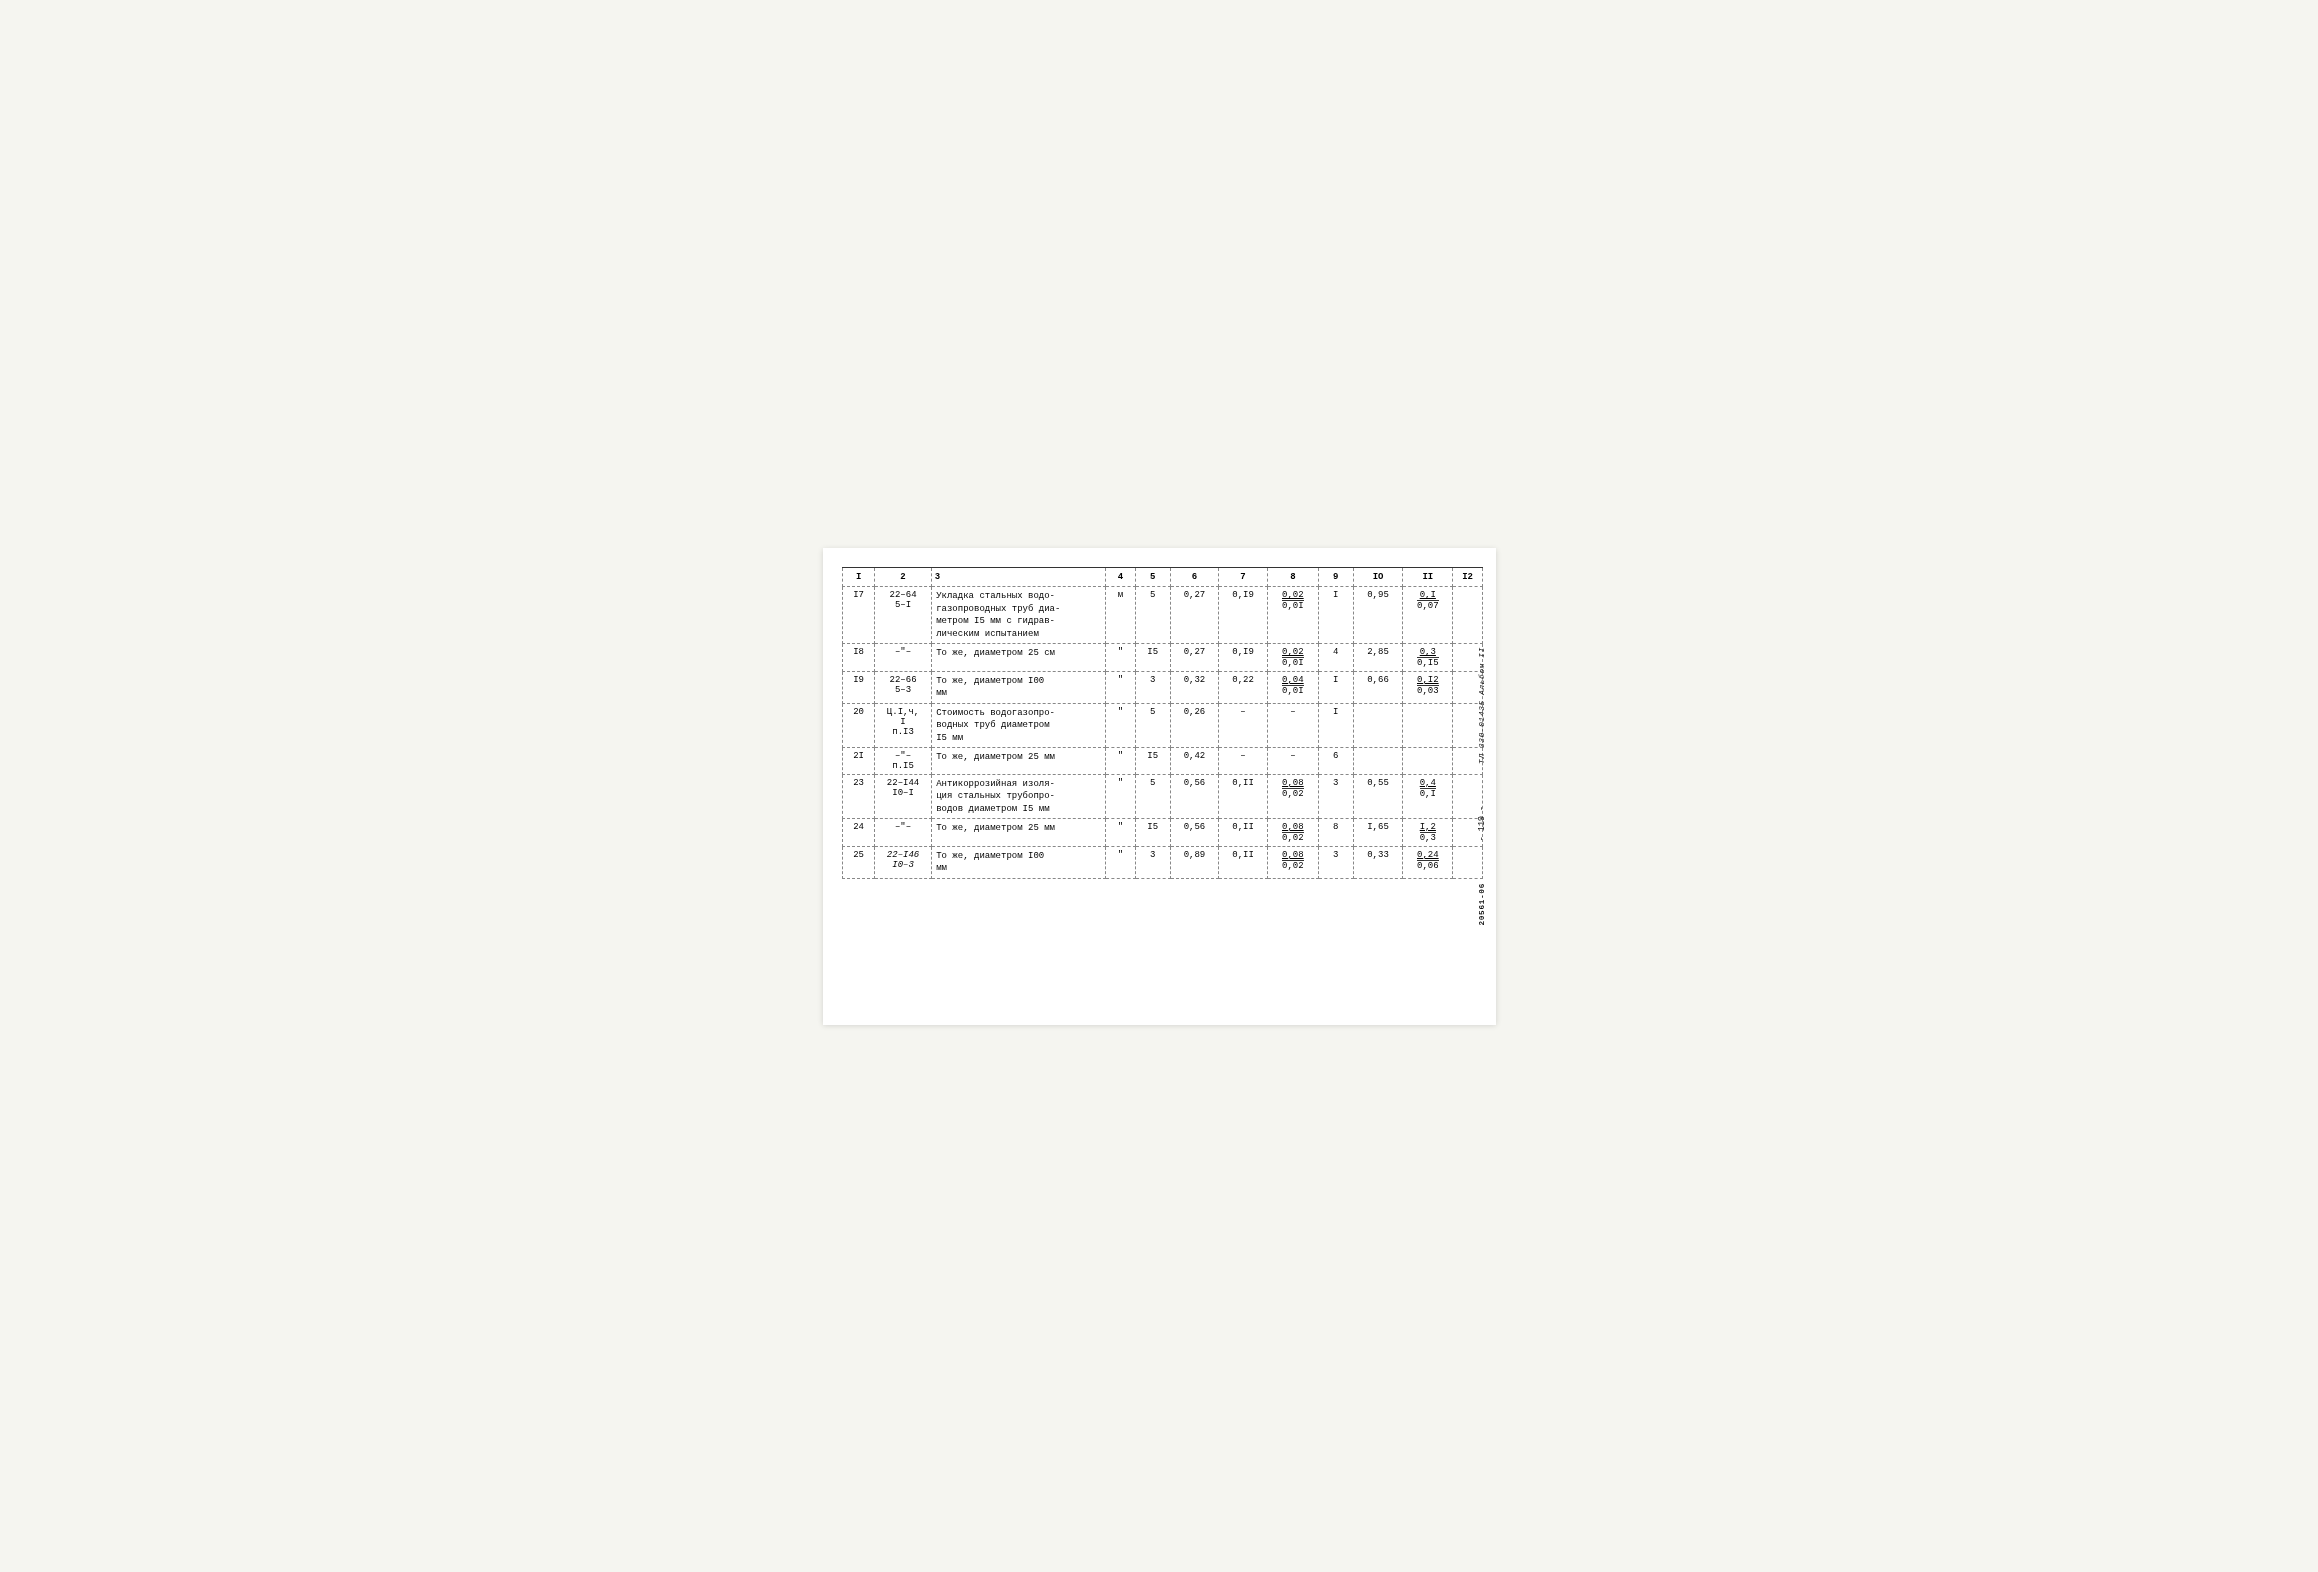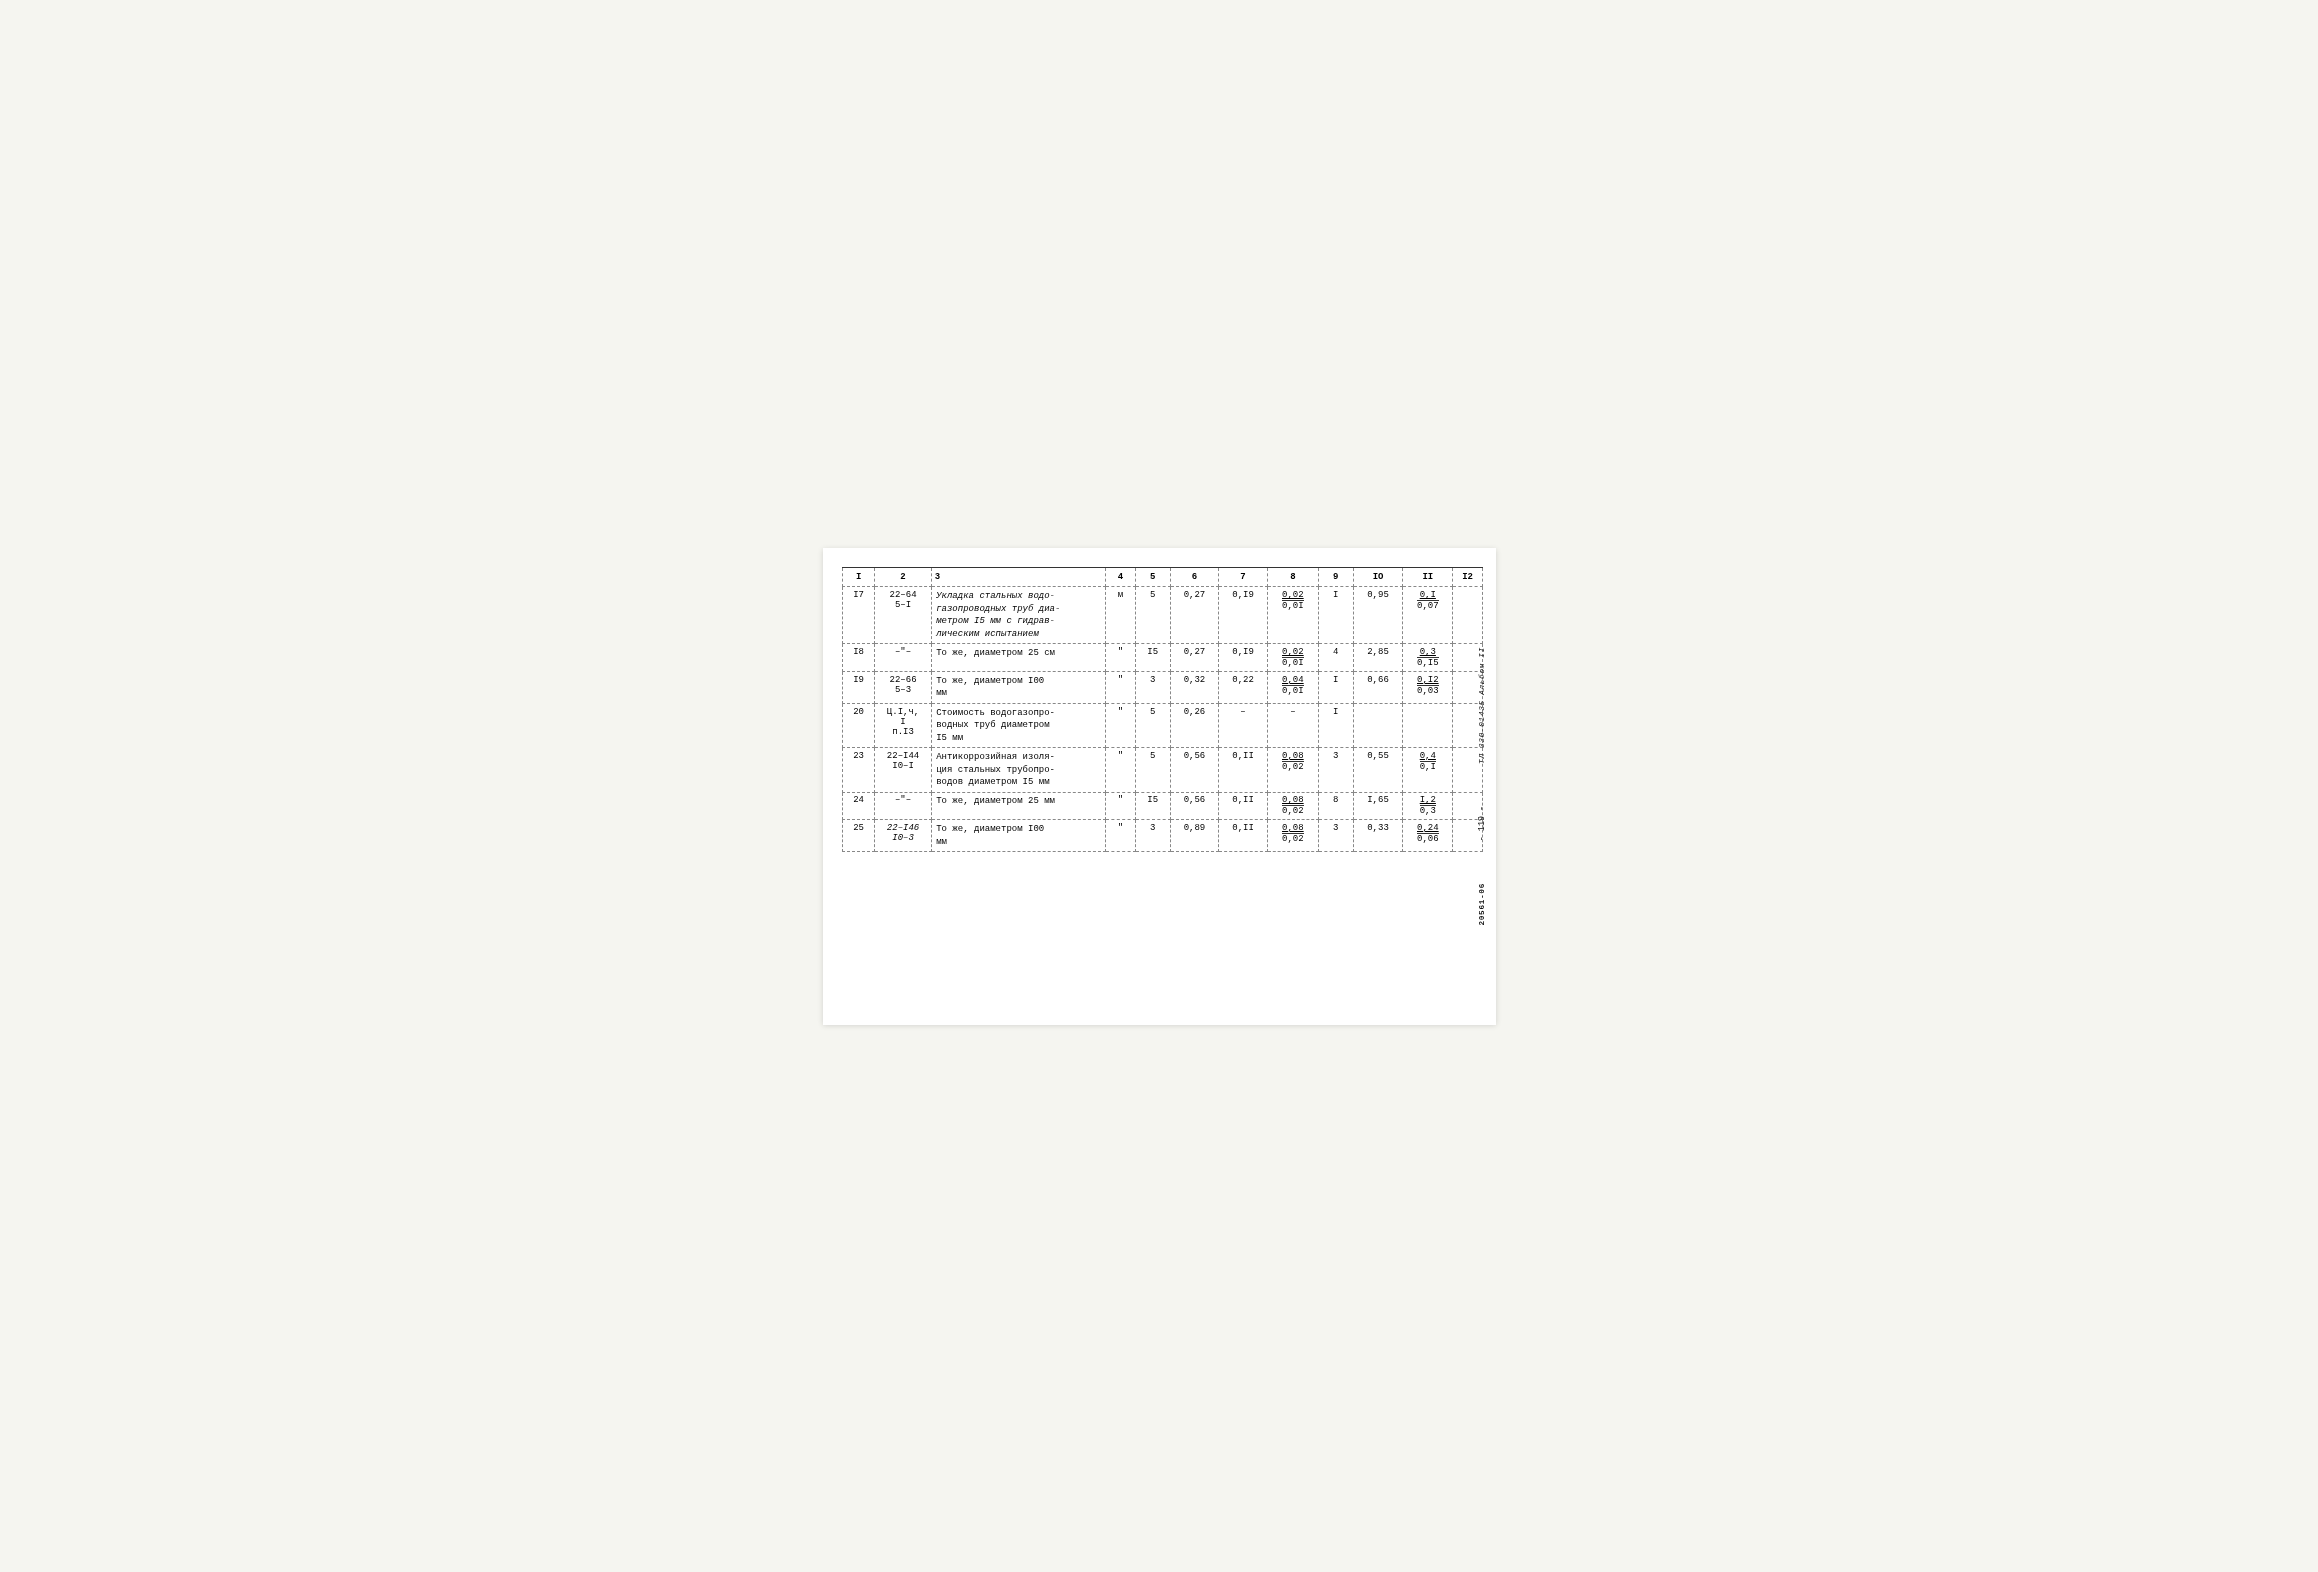--- a/index.html
+++ b/index.html
@@ -145,21 +145,21 @@
         <th class="col-11">II</th>
         <th class="col-12">I2</th>
       </tr>
     </thead>
     <tbody id="table-body">
 
     <tr>
           <td class="col-1">I7</td>
           <td class="col-2" style="white-space: pre-line;">22–64
 5–I</td>
-          <td class="col-3 desc-cell" style="white-space: pre-line; font-style: italic;">Укладка стальных водо-
+          <td class="col-3 desc-cell" style="white-space: pre-line;">Укладка стальных водо-
 газопроводных труб диа-
 метром I5 мм с гидрав-
 лическим испытанием</td>
           <td class="col-4">м</td>
           <td class="col-5">5</td>
           <td class="col-6">0,27</td>
           <td class="col-7">0,I9</td>
           <td class="col-8"><span class="fraction"><span class="num underline">0,02</span><span class="den">0,0I</span></span></td>
           <td class="col-9">I</td>
           <td class="col-10">0,95</td>
@@ -208,20 +208,35 @@
           <td class="col-5">5</td>
           <td class="col-6">0,26</td>
           <td class="col-7">–</td>
           <td class="col-8">–</td>
           <td class="col-9">I</td>
           <td class="col-10"></td>
           <td class="col-11"></td>
           <td class="col-12"></td>
         </tr>
         <tr>
+          <td class="col-1">2I</td>
+          <td class="col-2" style="white-space: pre-line;">–"–
+п.I5</td>
+          <td class="col-3 desc-cell" style="white-space: pre-line;">То же, диаметром 25 мм</td>
+          <td class="col-4">"</td>
+          <td class="col-5">I5</td>
+          <td class="col-6">0,42</td>
+          <td class="col-7">–</td>
+          <td class="col-8">–</td>
+          <td class="col-9">6</td>
+          <td class="col-10"></td>
+          <td class="col-11"></td>
+          <td class="col-12"></td>
+        </tr>
+        <tr>
           <td class="col-1">23</td>
           <td class="col-2" style="white-space: pre-line;">22–I44
 I0–I</td>
           <td class="col-3 desc-cell" style="white-space: pre-line;">Антикоррозийная изоля-
 ция стальных трубопро-
 водов диаметром I5 мм</td>
           <td class="col-4">"</td>
           <td class="col-5">5</td>
           <td class="col-6">0,56</td>
           <td class="col-7">0,II</td>

